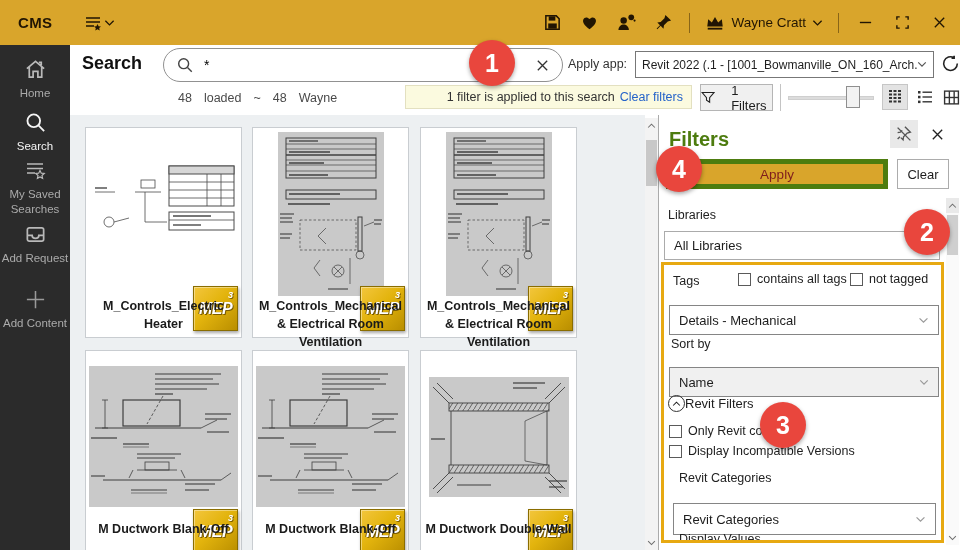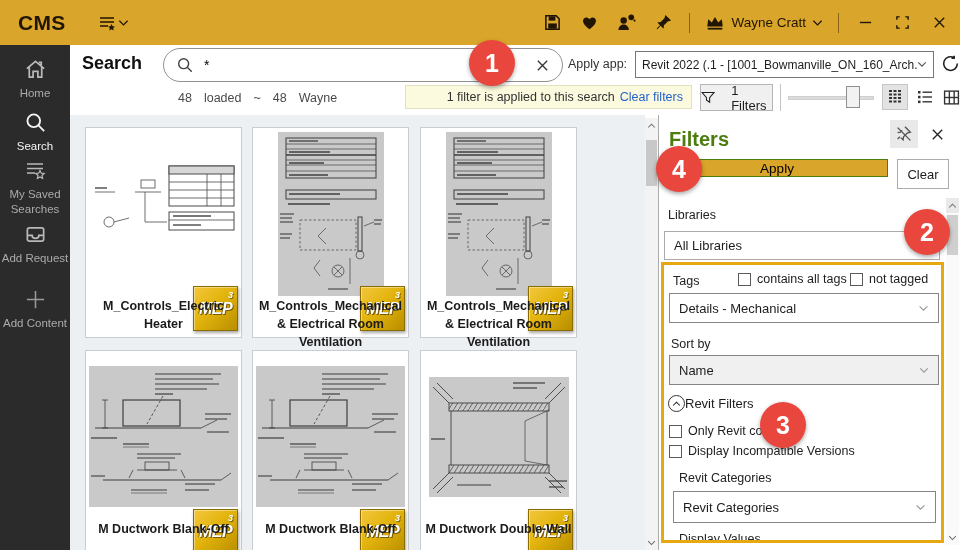--- a/index.html
+++ b/index.html
@@ -8,21 +8,21 @@
     position: relative; width: 960px; height: 550px; overflow: hidden;
     background: #fff; font-family: "Liberation Sans", sans-serif; color:#1d1d1d;
     font-size: 13px;
   }
   .abs { position:absolute; }
   svg.ic { display:block; }
 
   
   .titlebar { position:absolute; left:0; top:0; width:960px; height:45px;
     background: var(--titlebar-gold, #D9A52B); display:flex; align-items:center; color:#211503; }
-  .tb-app { font-size:21px; font-weight:bold; margin-left:18px; letter-spacing:.3px; }
+  .tb-app { font-size:15px; font-weight:bold; margin-left:18px; letter-spacing:.3px; }
   .tb-menu { display:flex; align-items:center; margin-left:30px; cursor:pointer; }
   .tb-right { position:absolute; right:10px; top:0; height:45px; display:flex; align-items:center; gap:15px; }
   .tb-btn { display:flex; align-items:center; justify-content:center; width:22px; height:22px; cursor:pointer; }
   .tb-sep { width:1px; height:20px; background:rgba(40,25,0,.45); }
   .tb-user { display:flex; align-items:center; gap:6px; font-size:13.5px; cursor:pointer; }
 
   
   .sidebar { position:absolute; left:0; top:45px; width:70px; height:505px; background:var(--sidebar-dark,#2B2B2B); }
   .side-item { position:absolute; left:0; width:70px; text-align:center; color:#ABABAB; cursor:pointer; }
   .side-item .lbl { font-size:11.5px; line-height:15px; margin-top:5px; }
@@ -71,33 +71,33 @@
   
   .scroll-v { position:absolute; background:#F3F3F3; }
   .scroll-btn { position:absolute; left:0; width:13px; height:15px; display:flex; align-items:center; justify-content:center; color:#6f6f6f; cursor:pointer; }
   .scroll-thumb { position:absolute; left:1px; width:11px; background:#C8C8C8; cursor:pointer; }
 
   
   .fpanel { position:absolute; left:658px; top:115px; width:302px; height:435px; background:#fff; border-left:1px solid #ABABAB; }
   .fp-title { position:absolute; left:10px; top:13px; font-size:20px; font-weight:bold; color:#4d7c0f; }
   .fp-unpin { position:absolute; left:231px; top:5px; width:28px; height:28px; background:#E9E9E9; display:flex; align-items:center; justify-content:center; cursor:pointer; }
   .fp-close { position:absolute; left:266px; top:7px; width:24px; height:24px; display:flex; align-items:center; justify-content:center; cursor:pointer; }
-  .btn-apply { position:absolute; left:7px; top:44px; width:222px; height:18px; background:var(--apply-gold,#D9A52B);
-    border:1px solid #4d7c0f; font-size:13.5px; color:#000000; display:flex; align-items:center; justify-content:center; cursor:pointer; }
+  .btn-apply { position:absolute; left:7px; top:44px; width:222px; height:30px; background:var(--apply-gold,#D9A52B);
+    border:5px solid #4d7c0f; font-size:13.5px; color:#7f1d1d; display:flex; align-items:center; justify-content:center; cursor:pointer; }
   .btn-clear { position:absolute; left:238px; top:44px; width:52px; height:30px; background:#fff; border:1px solid #ACACAC;
     font-size:13px; display:flex; align-items:center; justify-content:center; cursor:pointer; }
   .fp-label { position:absolute; font-size:12.5px; color:#222; }
   .lib-row { position:absolute; left:5px; top:116px; width:276px; height:29px; border:1px solid #ABABAB; background:#fff;
     display:flex; align-items:center; padding:0 9px; font-size:13px; cursor:pointer; }
   .gold-box { position:absolute; left:2px; top:147px; width:283px; height:281px; border:3px solid var(--highlight-gold,#E7A912);
     background:#fff; overflow:hidden; }
   .cb { width:13px; height:13px; border:1px solid #5a5a5a; background:#fff; display:inline-block; cursor:pointer; flex:none; }
   .cb-row { position:absolute; display:flex; align-items:center; gap:6px; font-size:12.5px; cursor:pointer; }
   .dd { position:absolute; height:30px; background:#fff; border:1px solid #858585; display:flex; align-items:center;
-    padding:0 9px; font-size:13px; cursor:pointer; }
+    padding:0 9px; font-size:13px; cursor:pointer;margin-top:12px; }
   .dd .val { flex:1; white-space:nowrap; overflow:hidden; }
   .dd .chev { color:#9a9a9a; margin-left:4px; }
   .collapse-hd { position:absolute; display:flex; align-items:center; font-size:13px; cursor:pointer; }
   .collapse-circle { width:17px; height:17px; border:1.4px solid #333; border-radius:50%; display:flex; align-items:center; justify-content:center; }
 
   
   .callout { position:absolute; width:46px; height:46px; border-radius:50%; background:var(--callout-red,#E9463D);
     color:#fff; display:flex; align-items:center; justify-content:center; font-size:25px; font-weight:bold;
     box-shadow:0 2px 4px rgba(0,0,0,.35); z-index:60; }
 </style>

